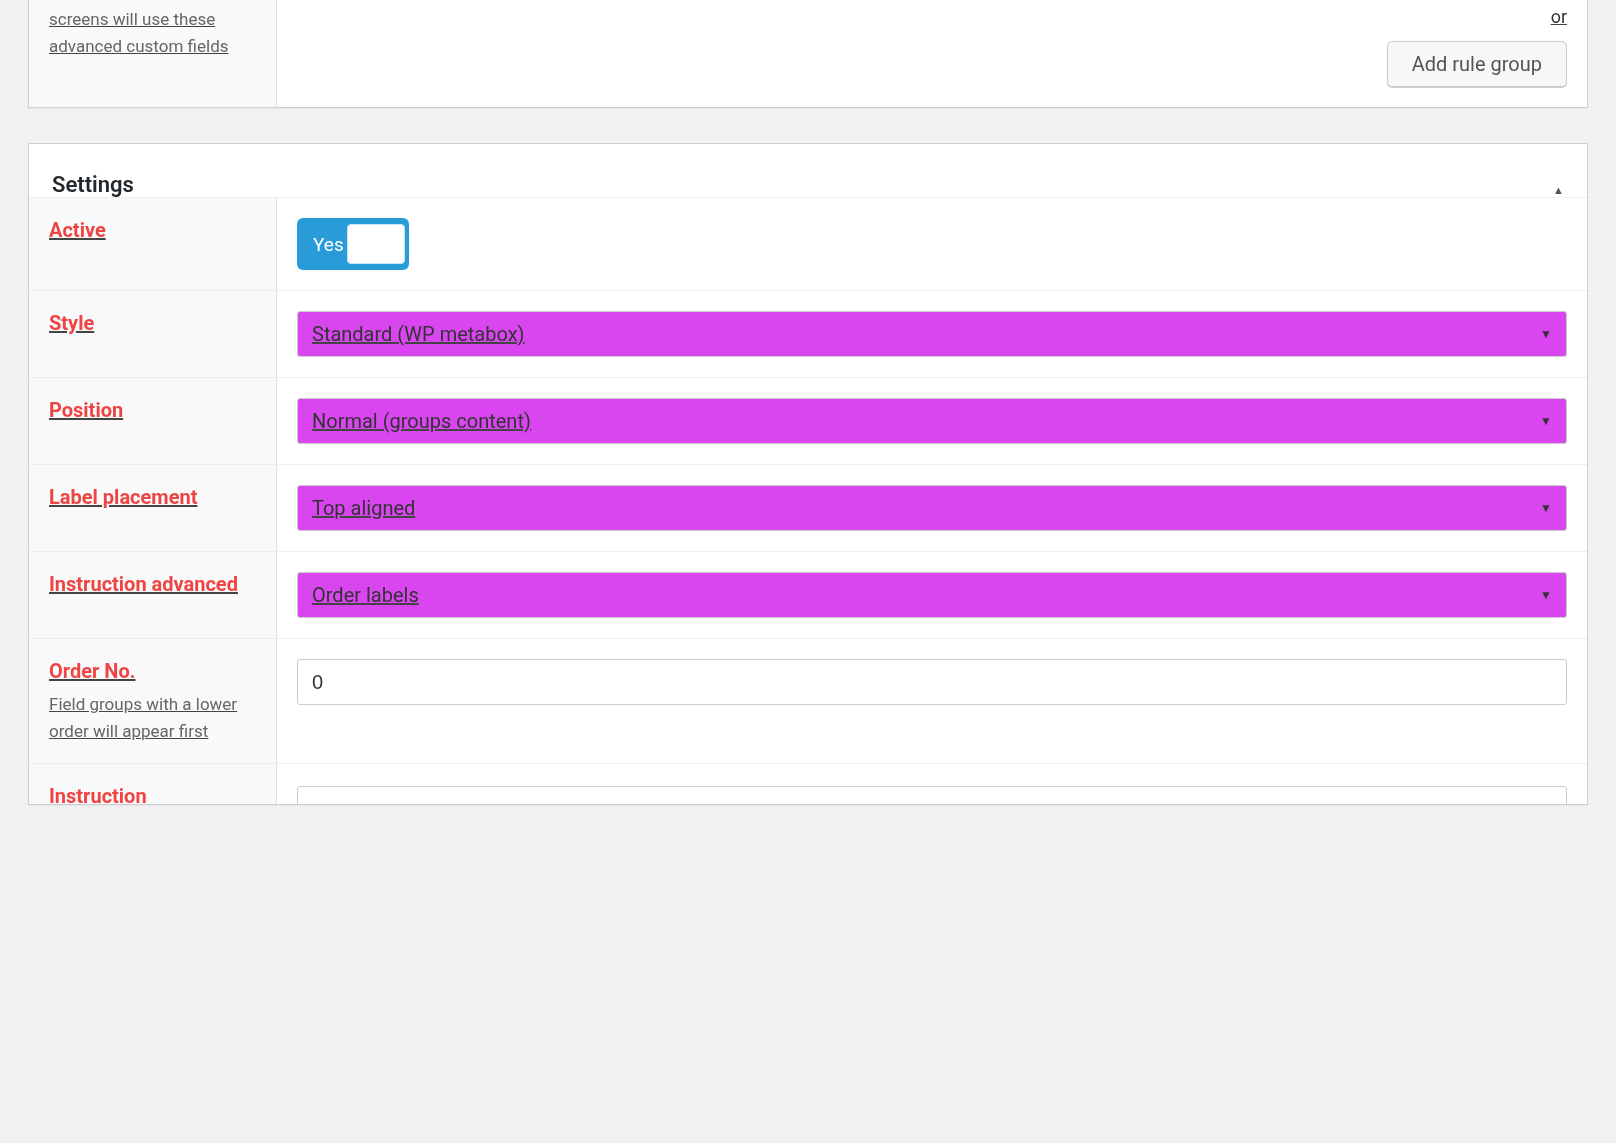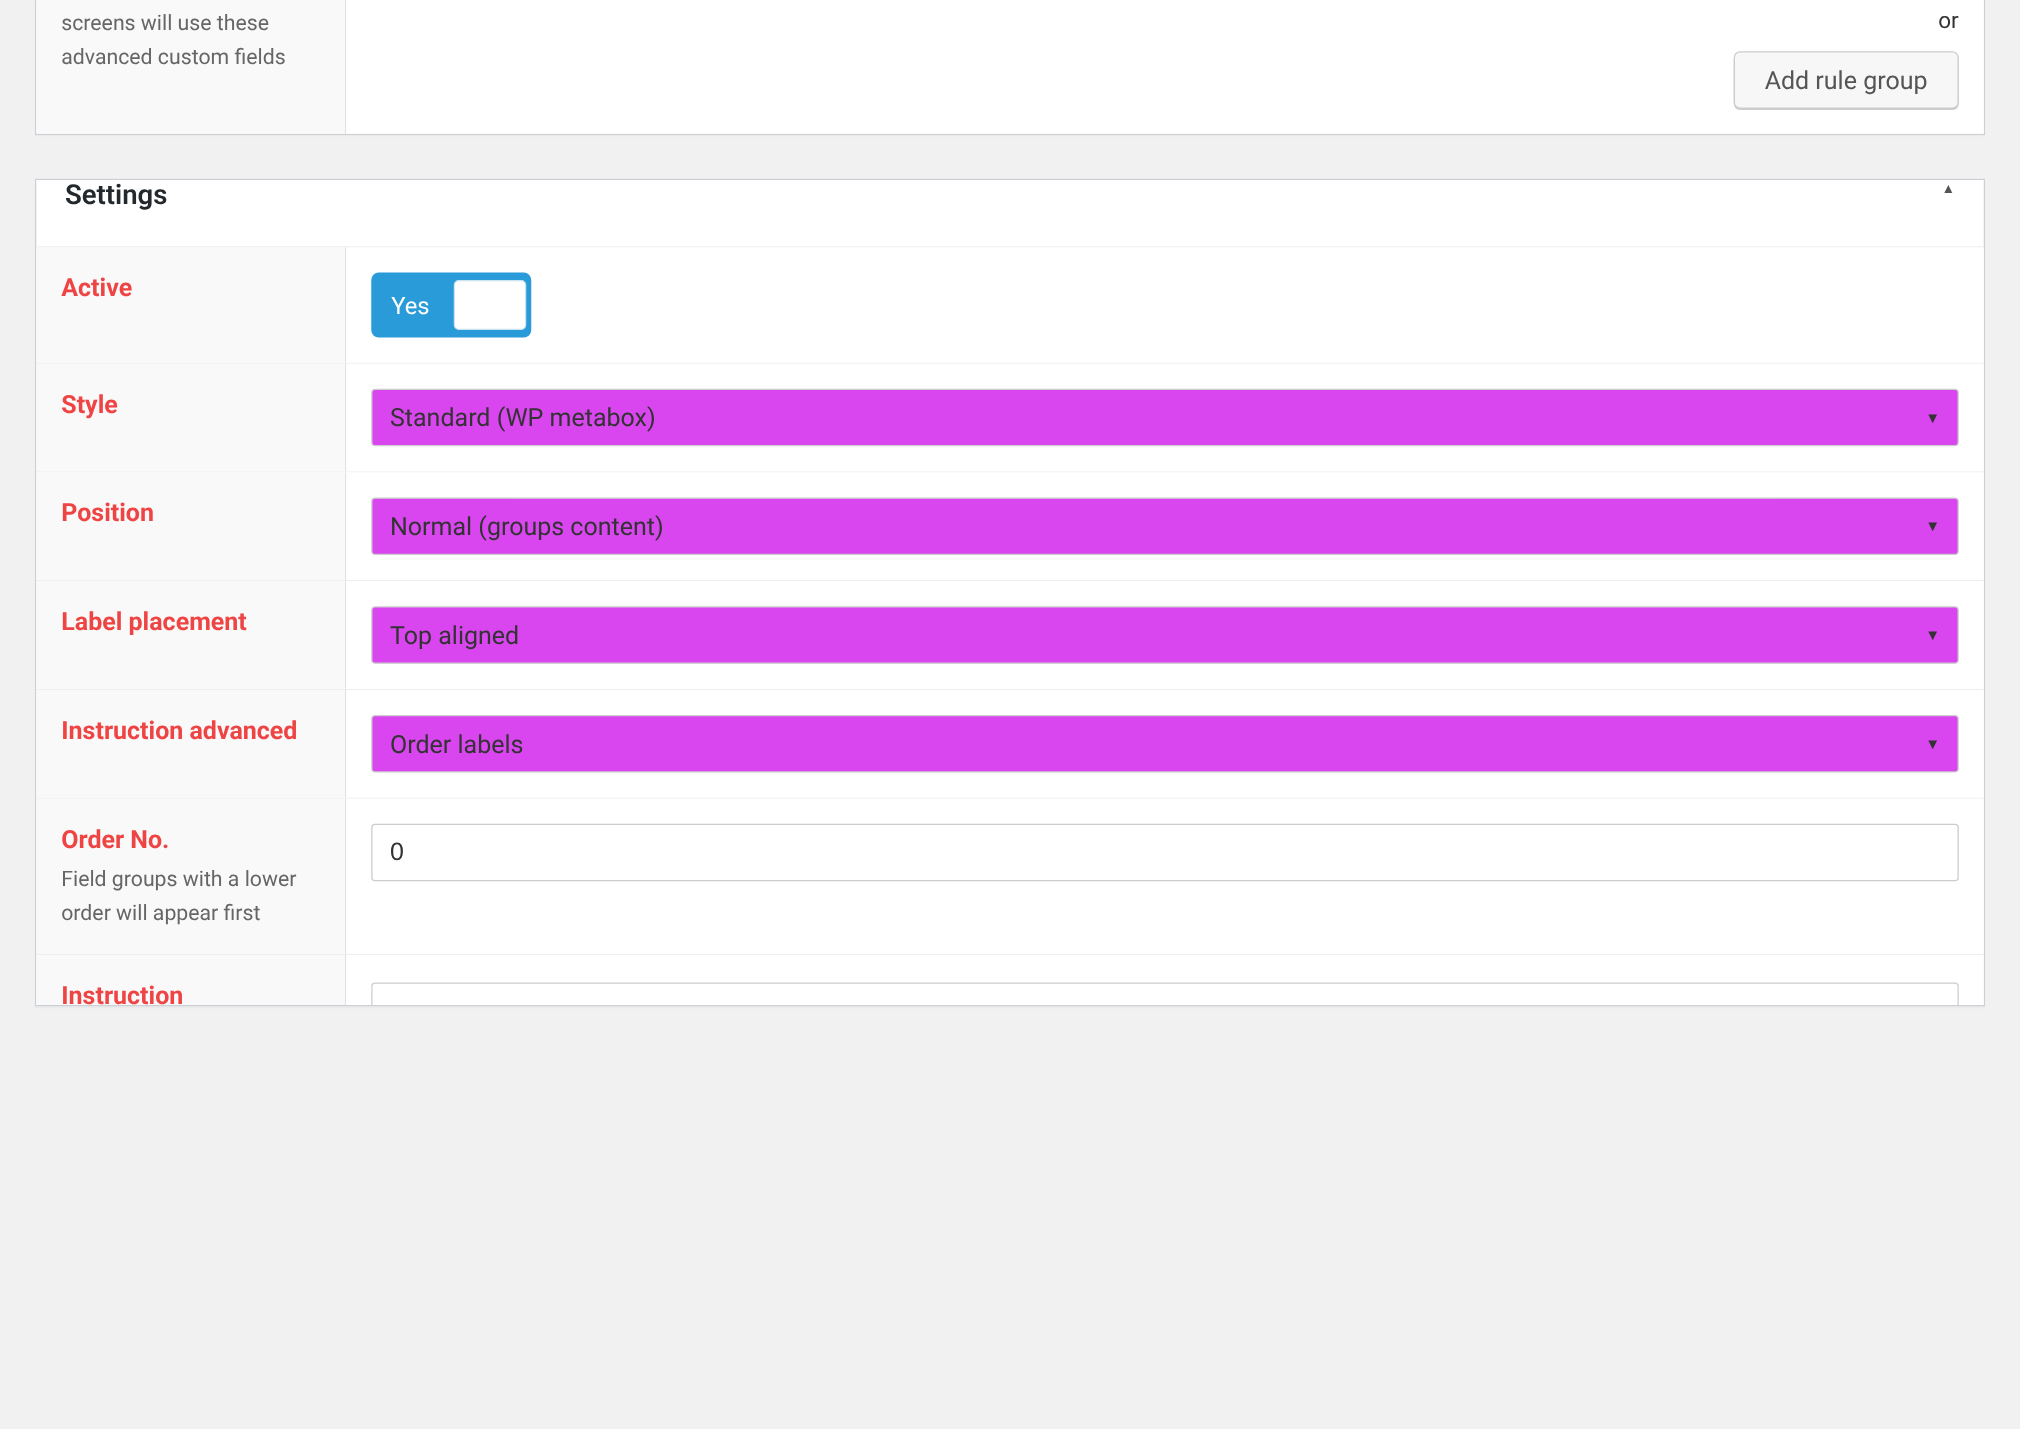--- a/index.html
+++ b/index.html
@@ -15,36 +15,37 @@
   .postbox {
     background: #fff;
     border: 1px solid #ccd0d4;
     box-shadow: 0 1px 1px rgba(0,0,0,0.04);
     margin-bottom: 35px;
   }
   .postbox-header {
     padding: 0 23px;
     border-bottom: 1px solid #eee;
     display: flex;
-    align-items: flex-start;
+    align-items: flex-end;
     justify-content: space-between;
     height: 54px;
   }
   .postbox-header h2 {
     font-size: 22px;
     font-weight: 600;
     color: #23282d;
   }
   .postbox-header .toggle-icon {
     color: #555;
     font-size: 11px;
   }
   .field-wrap {
     display: flex;
     border-bottom: 1px solid #eee;
+    text-decoration: underline;
   }
   .field-wrap:last-child {
     border-bottom: none;
   }
   .label-col {
     width: 248px;
     min-width: 248px;
     background: #F9F9F9;
     border-right: 1px solid #E1E1E1;
     padding: 18px 20px;
@@ -83,21 +84,21 @@
     cursor: pointer;
     box-shadow: 0 1px 0 #ccc;
   }
   .switch {
     background: #2a9bd9;
     border-radius: 6px;
     padding: 4px;
     display: inline-flex;
     align-items: center;
     height: 52px;
-    width: 128px;
+    width: 112px;
     position: relative;
     cursor: pointer;
   }
   .switch .switch-label {
     color: #fff;
     font-size: 19px;
     padding-left: 10px;
     position: absolute;
     left: 6px;
   }

